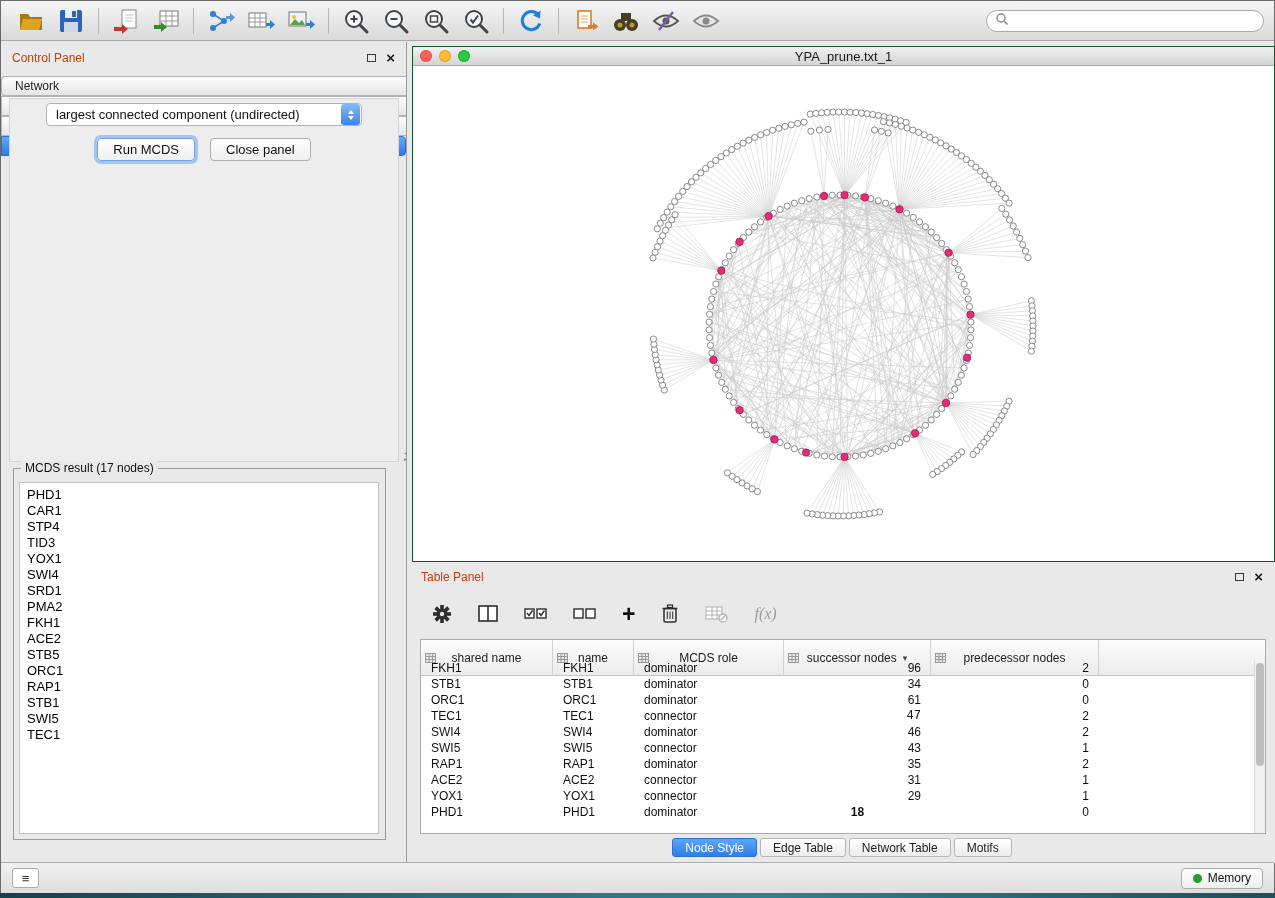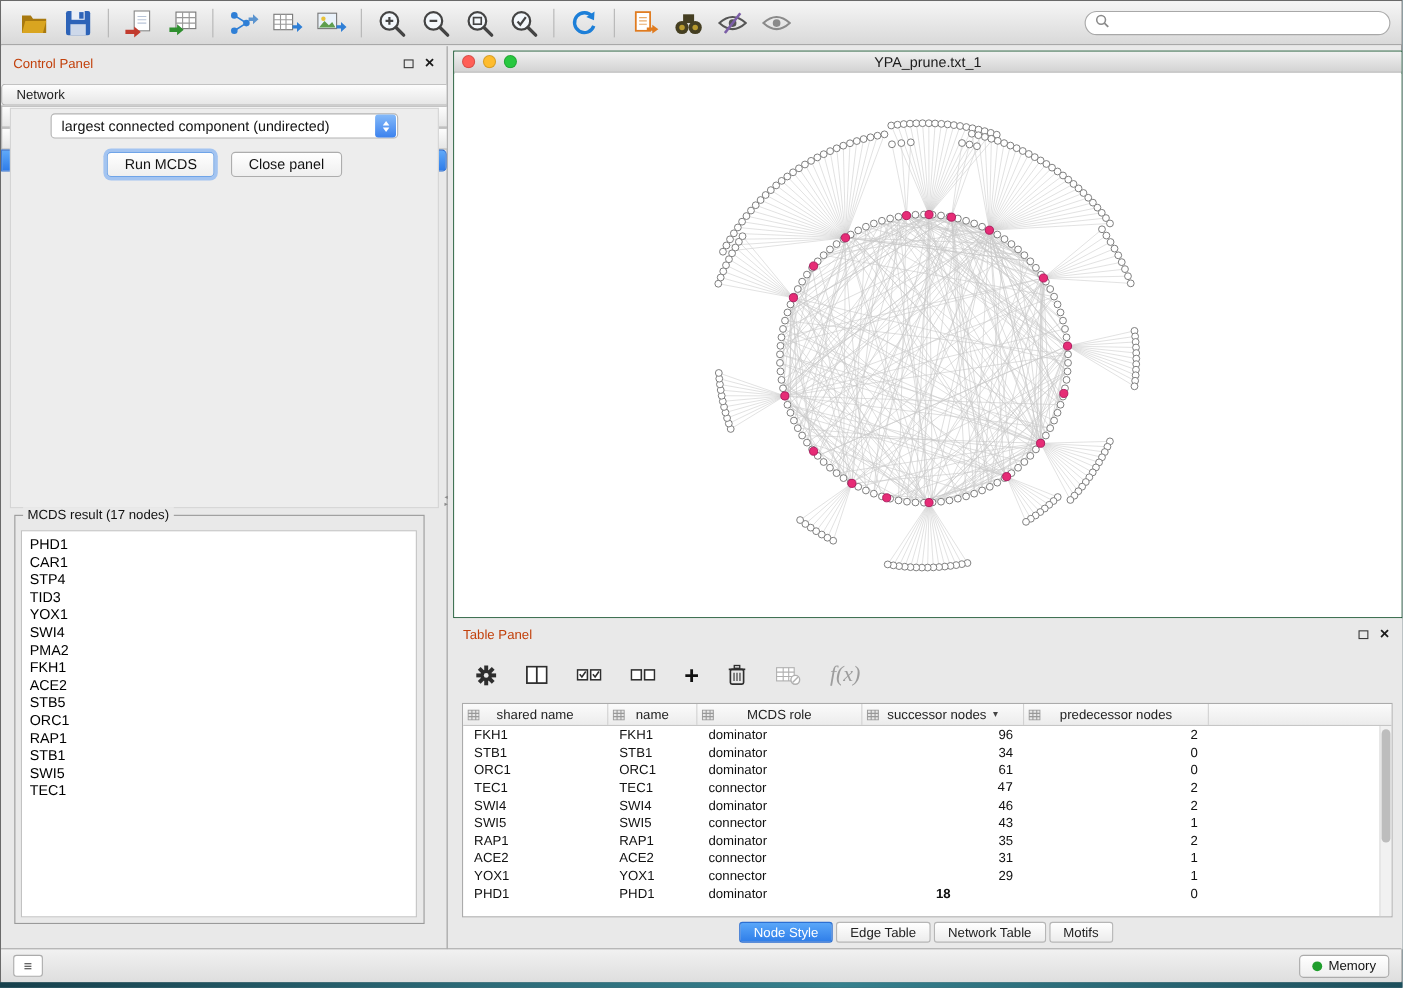--- a/index.html
+++ b/index.html
@@ -71,25 +71,25 @@
   .tl { width:12px; height:12px; border-radius:50%; margin-right:7px; border:1px solid rgba(0,0,0,.15); }
   .net-title { position:absolute; left:0; right:0; text-align:center; font-size:13px; color:#1a1a1a; }
   .net-canvas { position:absolute; left:0; top:20px; right:0; bottom:0; background:#fff; overflow:hidden; }
 
   
   .table-panel { position:absolute; left:0; top:520px; width:868px; height:301px; background:#e9e9e9; }
   .tp-header { height:29px; display:flex; align-items:center; padding:0 13px; }
   .tp-toolbar { height:45px; display:flex; align-items:center; padding:0 24px; gap:26px; }
   .tt-icon { display:flex; align-items:center; justify-content:center; }
   .tt-plus { font-size:23px; font-weight:bold; color:#101010; line-height:20px; }
-  .tt-fx { font-family:"Liberation Serif","DejaVu Serif",serif; font-style:italic; font-size:20px; color:#9d9d9d; }
+  .tt-fx { font-family:"Liberation Serif","DejaVu Serif",serif; font-style:italic; font-size:16px; color:#9d9d9d; }
 
   .table-card { position:absolute; left:12px; top:77px; width:846px; height:195px; background:#fff;
                 border:1px solid #ababab; overflow:hidden; }
-  .thead { display:flex; height:20px; background:linear-gradient(#fbfbfb,#ececec); border-bottom:1px solid #c6c6c6;justify-content:flex-end; }
+  .thead { display:flex; height:36px; background:linear-gradient(#fbfbfb,#ececec); border-bottom:1px solid #c6c6c6;justify-content:flex-end; }
   .th { display:flex; align-items:center; justify-content:center; gap:4px; border-right:1px solid #d2d2d2;
         font-size:12px; color:#222; position:relative; }
   .th.filler { flex:1; border-right:none; }
   .th .th-ic { position:absolute; left:4px; }
   .sort-caret { font-size:9px; color:#444; margin-left:2px; }
   .tbody { position:absolute; left:0; right:11px; top:20px; bottom:0; overflow:hidden; }
   .trow { display:flex; height:16px; }
   .td { font-size:12px; line-height:16px; padding:0 10px; white-space:nowrap; overflow:hidden; }
   .tscroll { position:absolute; right:0; top:20px; bottom:0; width:11px; background:#f1f1f1; border-left:1px solid #dcdcdc; }
   .tthumb { position:absolute; left:1px; width:8px; top:3px; height:103px; background:#bdbdbd; border-radius:4px; }
@@ -293,20 +293,21 @@
 
     <div class="fieldset">
       <span class="legend">MCDS result (17 nodes)</span>
       <div class="result-list">
           <div class="result-item">PHD1</div>
           <div class="result-item">CAR1</div>
           <div class="result-item">STP4</div>
           <div class="result-item">TID3</div>
           <div class="result-item">YOX1</div>
           <div class="result-item">SWI4</div>
+          <div class="result-item">SRD1</div>
           <div class="result-item">PMA2</div>
           <div class="result-item">FKH1</div>
           <div class="result-item">ACE2</div>
           <div class="result-item">STB5</div>
           <div class="result-item">ORC1</div>
           <div class="result-item">RAP1</div>
           <div class="result-item">STB1</div>
           <div class="result-item">SWI5</div>
           <div class="result-item">TEC1</div>
         </div>

